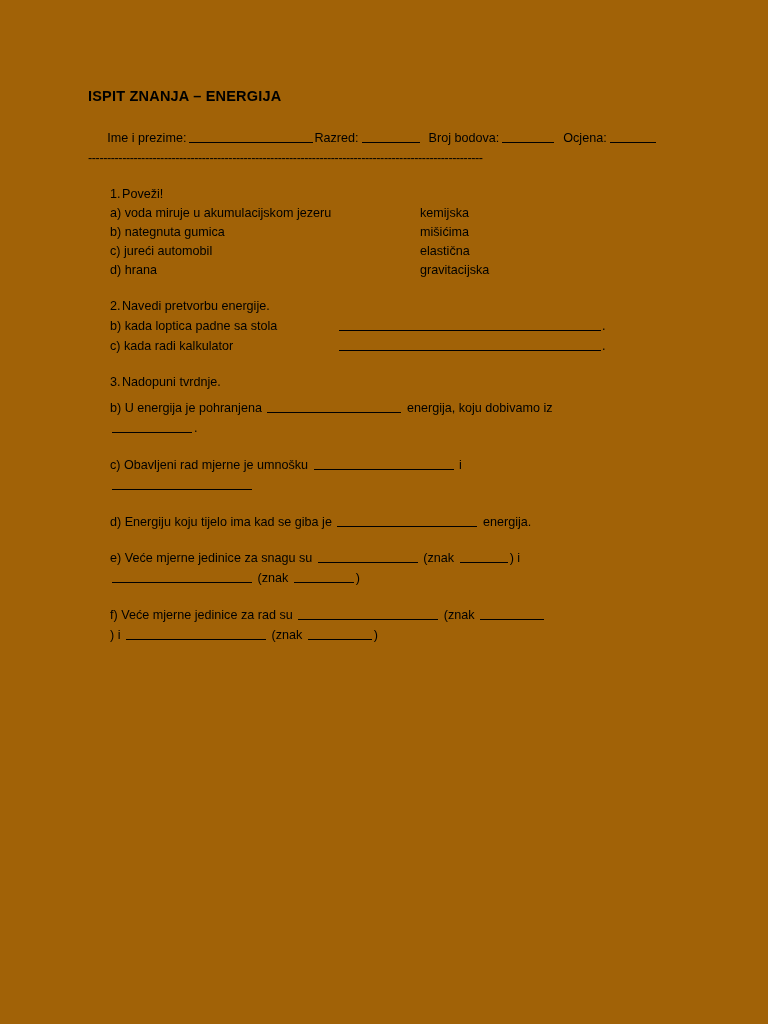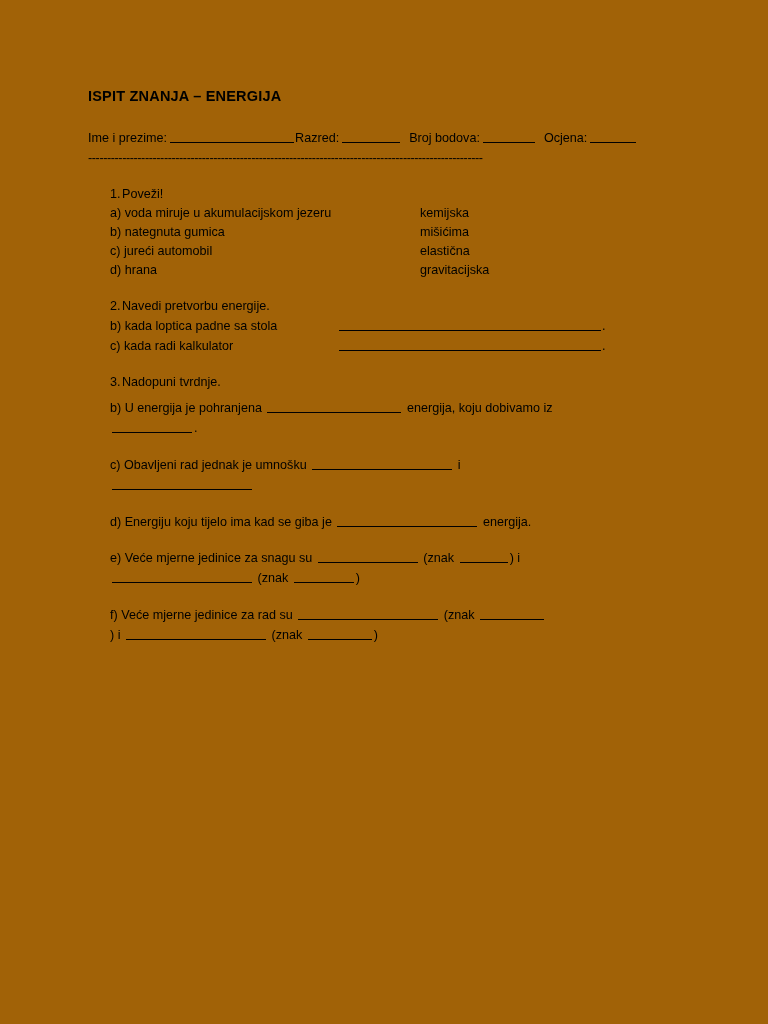--- a/index.html
+++ b/index.html
@@ -25,20 +25,21 @@
   .doc-title {
     font-size: 14.5px;
     font-weight: bold;
     letter-spacing: 0.2px;
     margin: 0 0 26px 0;
   }
   .meta-line {
     font-size: 12.6px;
     margin: 0 0 6px 0;
     white-space: nowrap;
+    text-align: center;
   }
   .rule {
     font-size: 12.6px;
     letter-spacing: -0.4px;
     margin: 0 0 22px 0;
     color: #000;
     overflow: hidden;
     white-space: nowrap;
     width: 590px;
   }
@@ -157,21 +158,21 @@
       <span>Nadopuni tvrdnje.</span>
     </div>
     <div class="q-body" style="margin-top:9px">
 
 
       <div class="stmt" style="width:470px">
         <span>b) U energija je pohranjena </span><span class="blank" style="width:134px"></span><span> energija, koju dobivamo iz</span><span class="blank" style="width:80px"></span><span>.</span>
       </div>
 
       <div class="stmt" style="width:420px">
-        <span>c) Obavljeni rad jednak je umnošku </span><span class="blank" style="width:140px"></span><span> i </span><span class="blank" style="width:140px"></span>
+        <span>c) Obavljeni rad mjerne je umnošku </span><span class="blank" style="width:140px"></span><span> i </span><span class="blank" style="width:140px"></span>
       </div>
 
       <div class="stmt">
         <span>d) Energiju koju tijelo ima kad se giba je </span><span class="blank" style="width:140px"></span><span> energija.</span>
       </div>
 
       <div class="stmt" style="width:420px">
         <span>e) Veće mjerne jedinice za snagu su </span><span class="blank" style="width:100px"></span><span> (znak </span><span class="blank" style="width:48px"></span><span>) i </span><span class="blank" style="width:140px"></span><span> (znak </span><span class="blank" style="width:60px"></span><span>)</span>
       </div>
 

